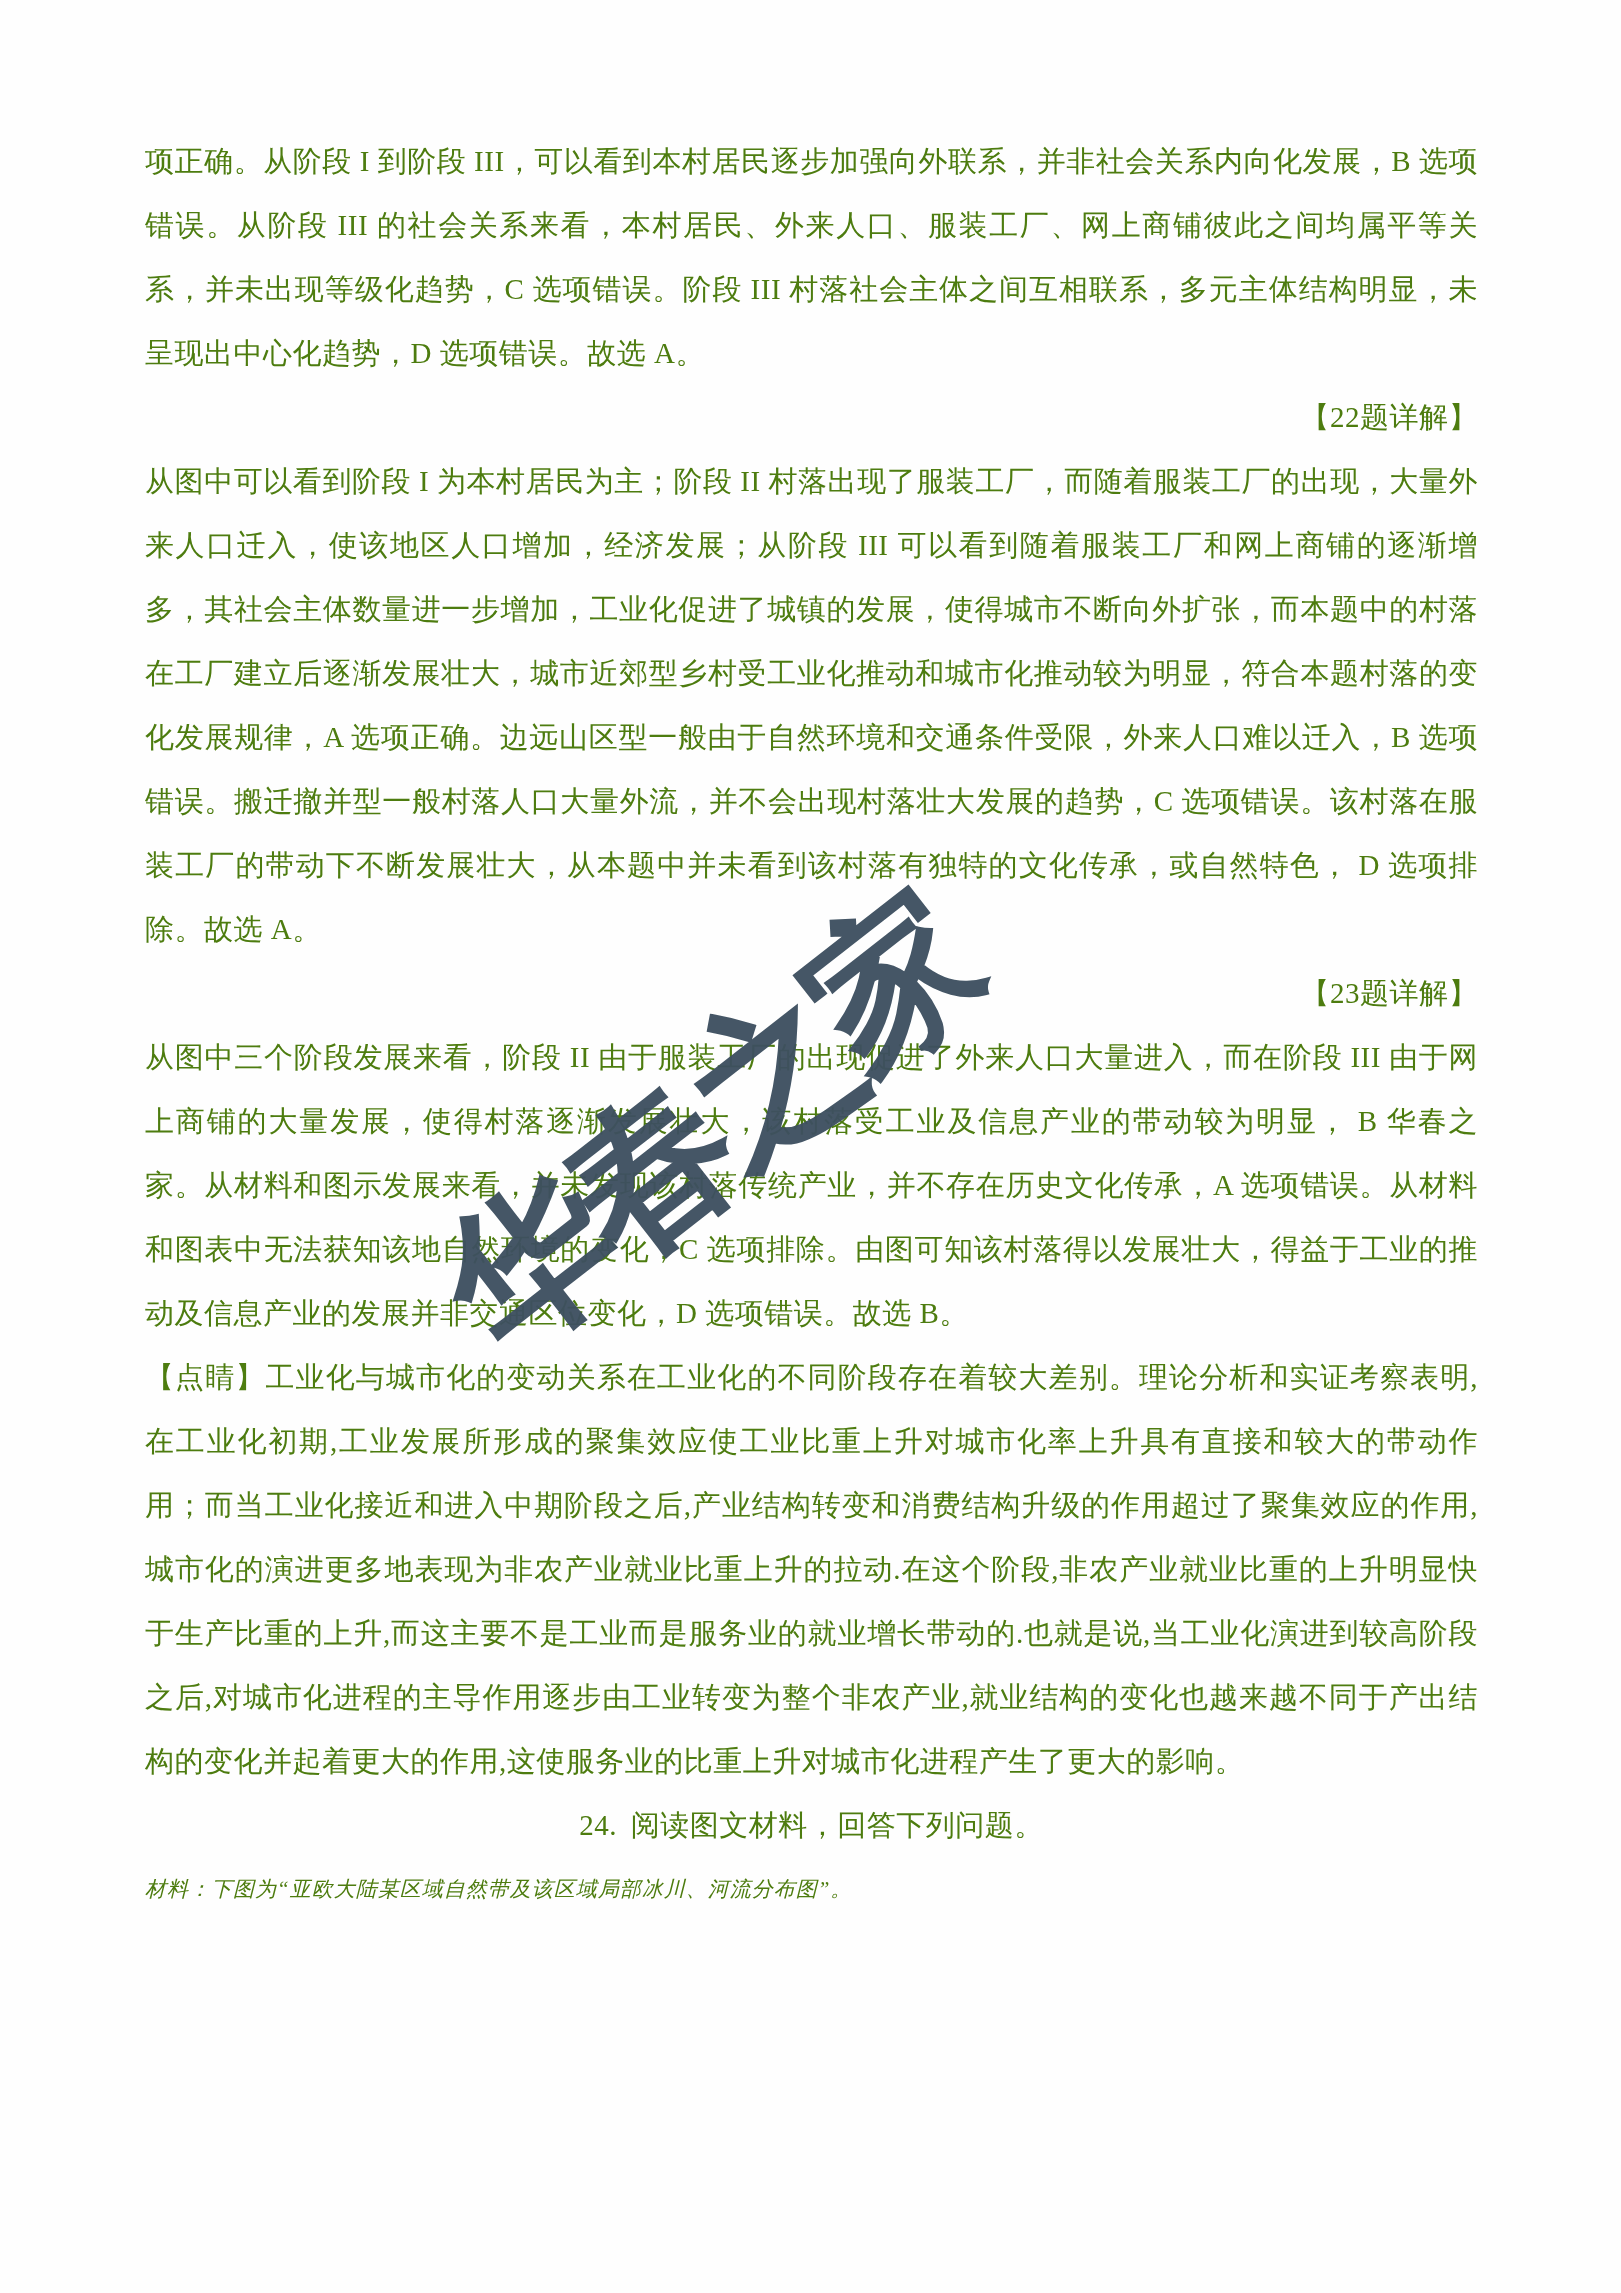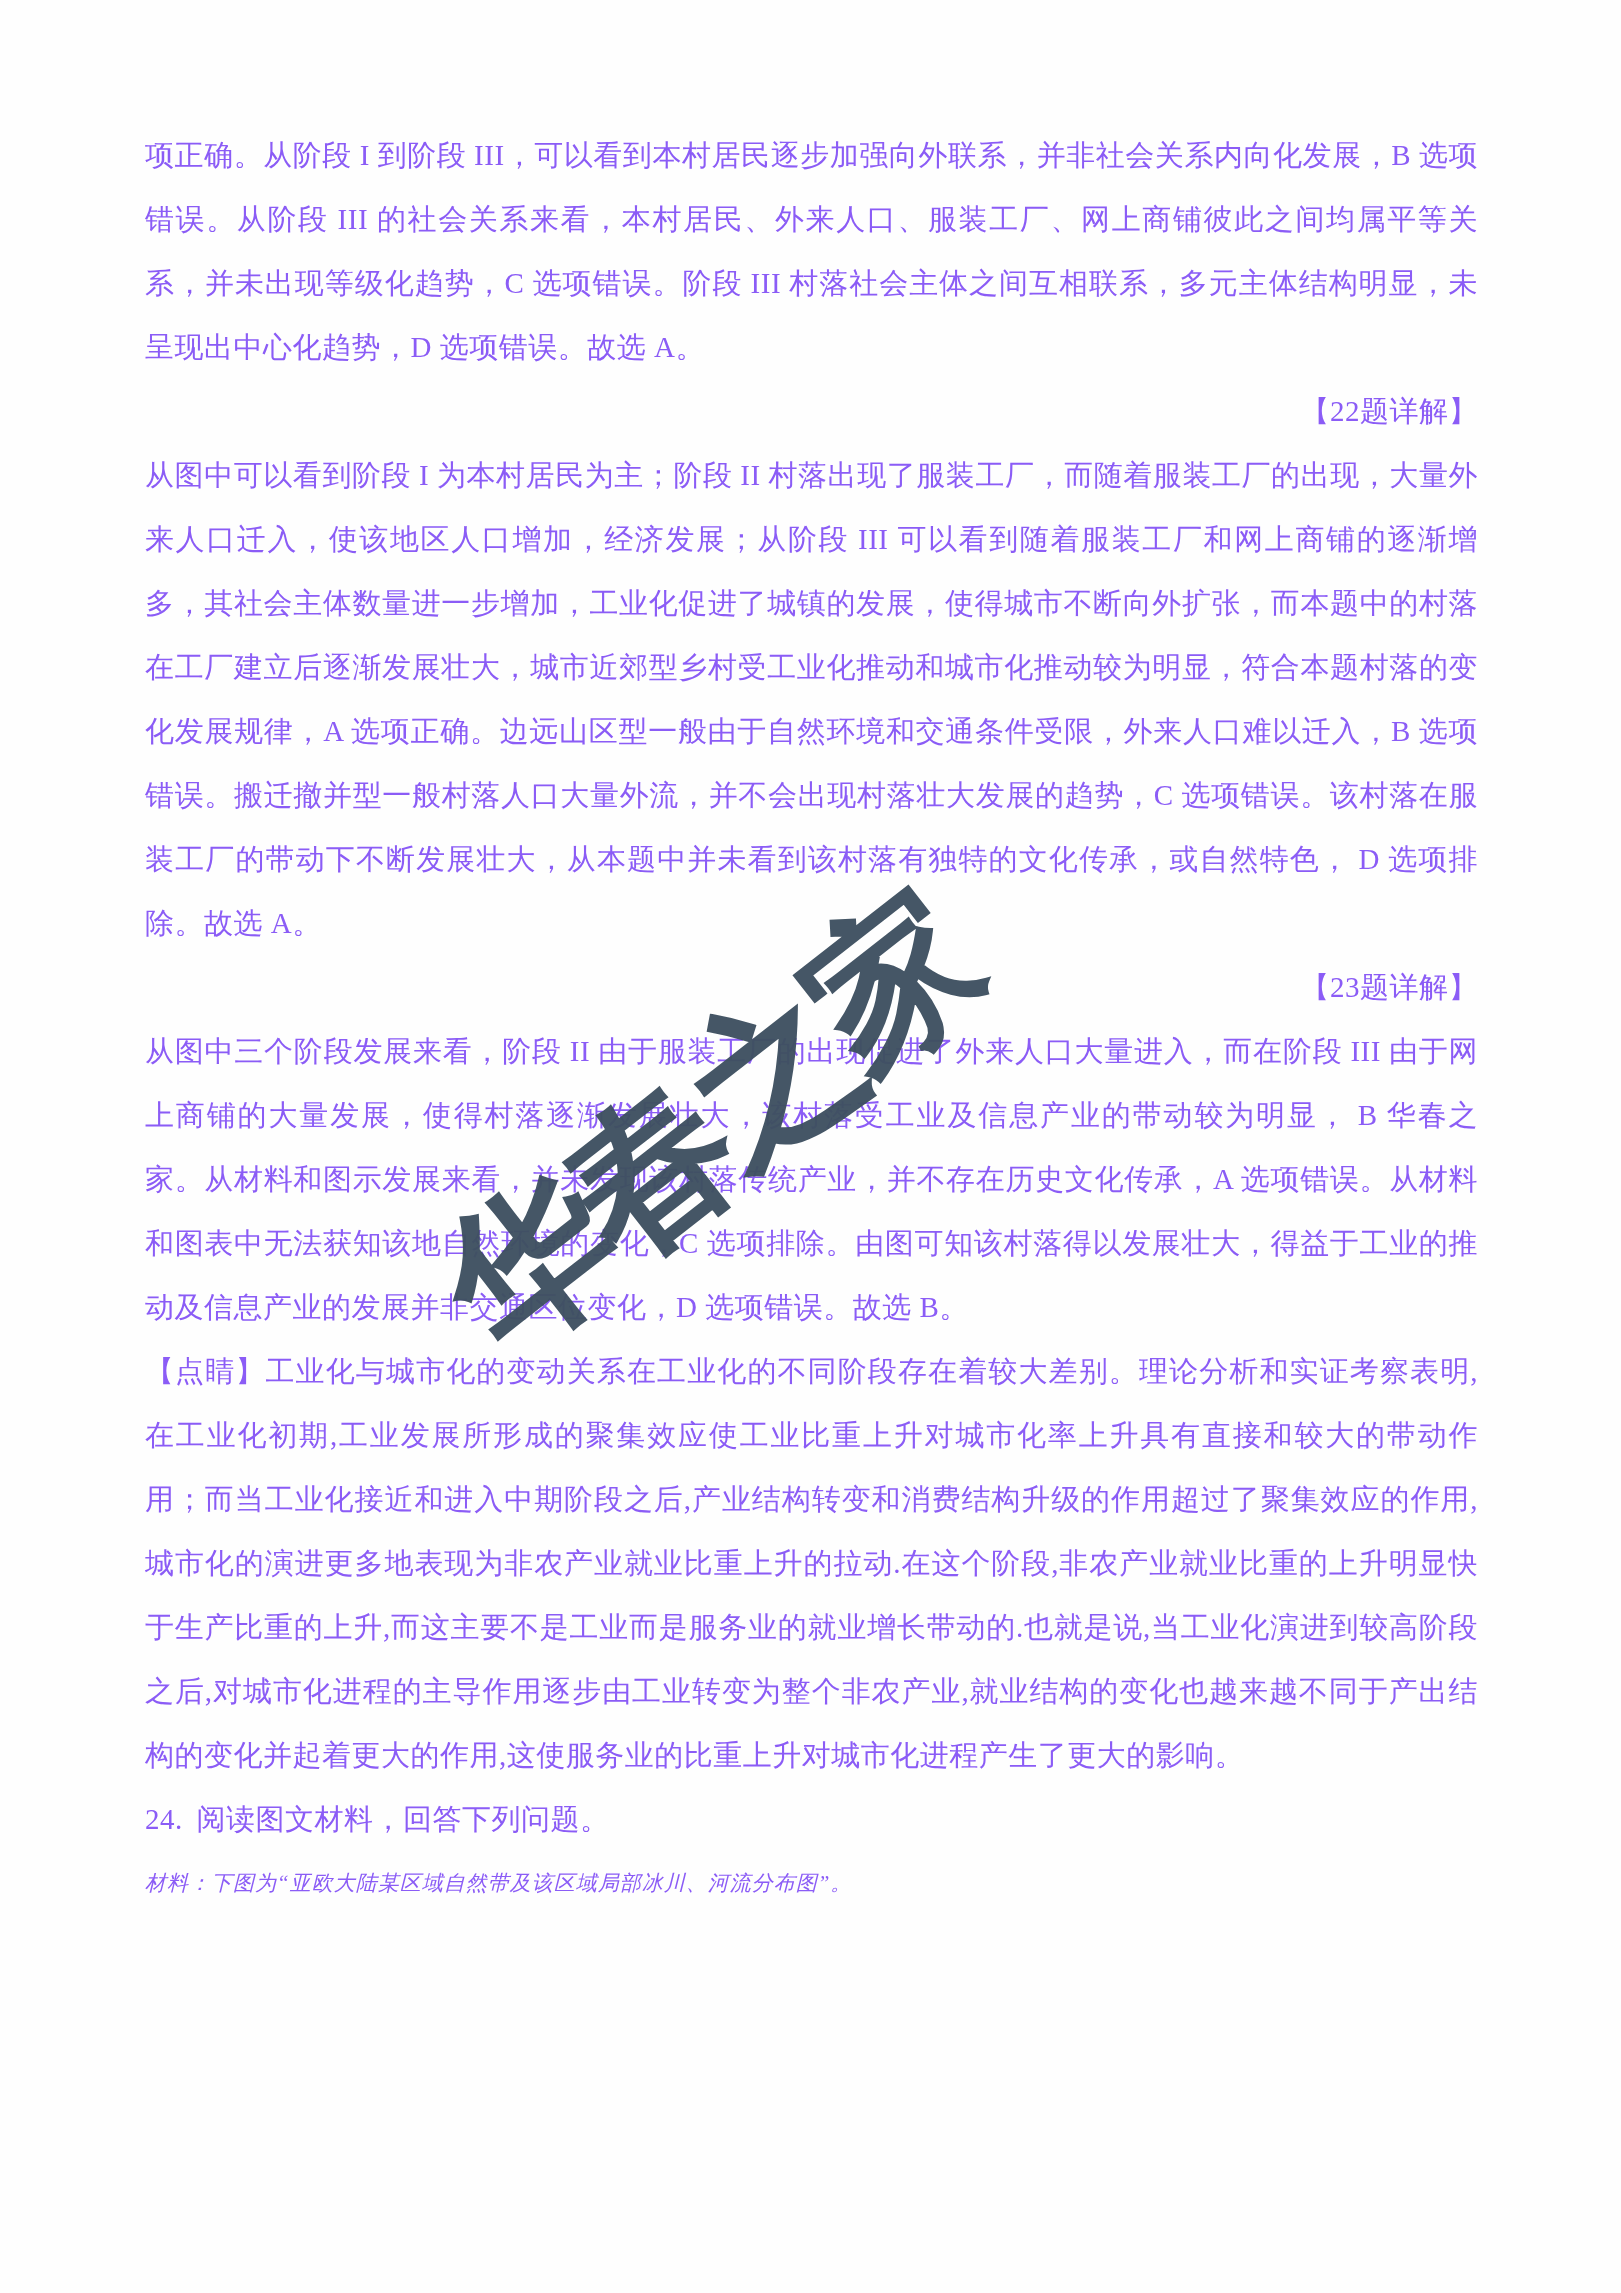--- a/index.html
+++ b/index.html
@@ -11,38 +11,38 @@
     position:relative;
     width:1621px;
     height:2294px;
     margin:0 auto;
     background:#fefefe;
     overflow:hidden;
   }
   .content{
     position:absolute;
     left:145px;
-    top:123px;
+    top:129px;
     width:1333px;
-    color:#8b5cf6;
+    color:#4d7c0f;
     font-size:29px;
     line-height:64px;
     text-align:justify;
     letter-spacing:0.5px;
   }
   .content p{margin:0;padding:0;}
   .para{text-align:justify;}
   .detail-heading{text-align:right;}
   .section-header{
     font-weight:bold;
     font-size:31px;
     text-align:left;
     letter-spacing:1px;
   }
-  .q24-line{text-align:left;}
+  .q24-line{text-align:center;}
   .q24-num{display:inline-block;margin-right:13.7px;}
   .material-line{
     padding-left:63px;
     font-size:21px;
     font-style:italic;
     font-weight:normal;
     text-align:left;
     letter-spacing:1px;
   }
   .watermark{

